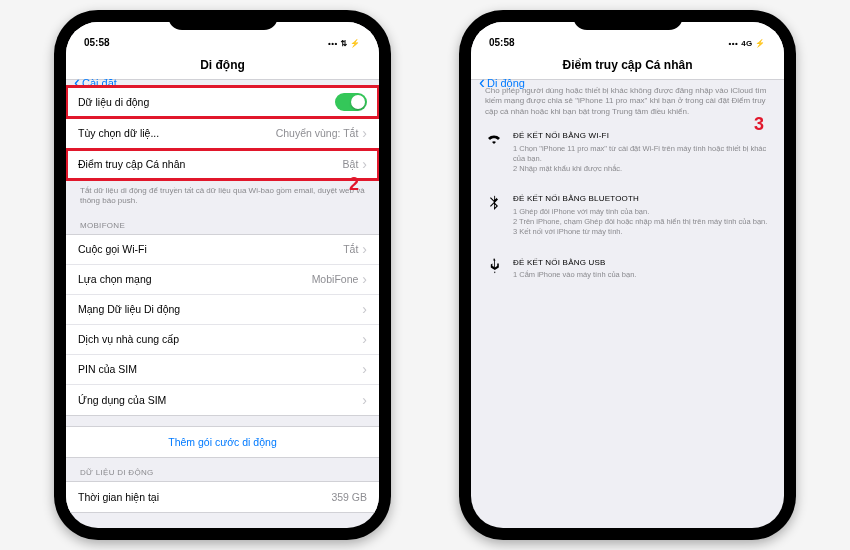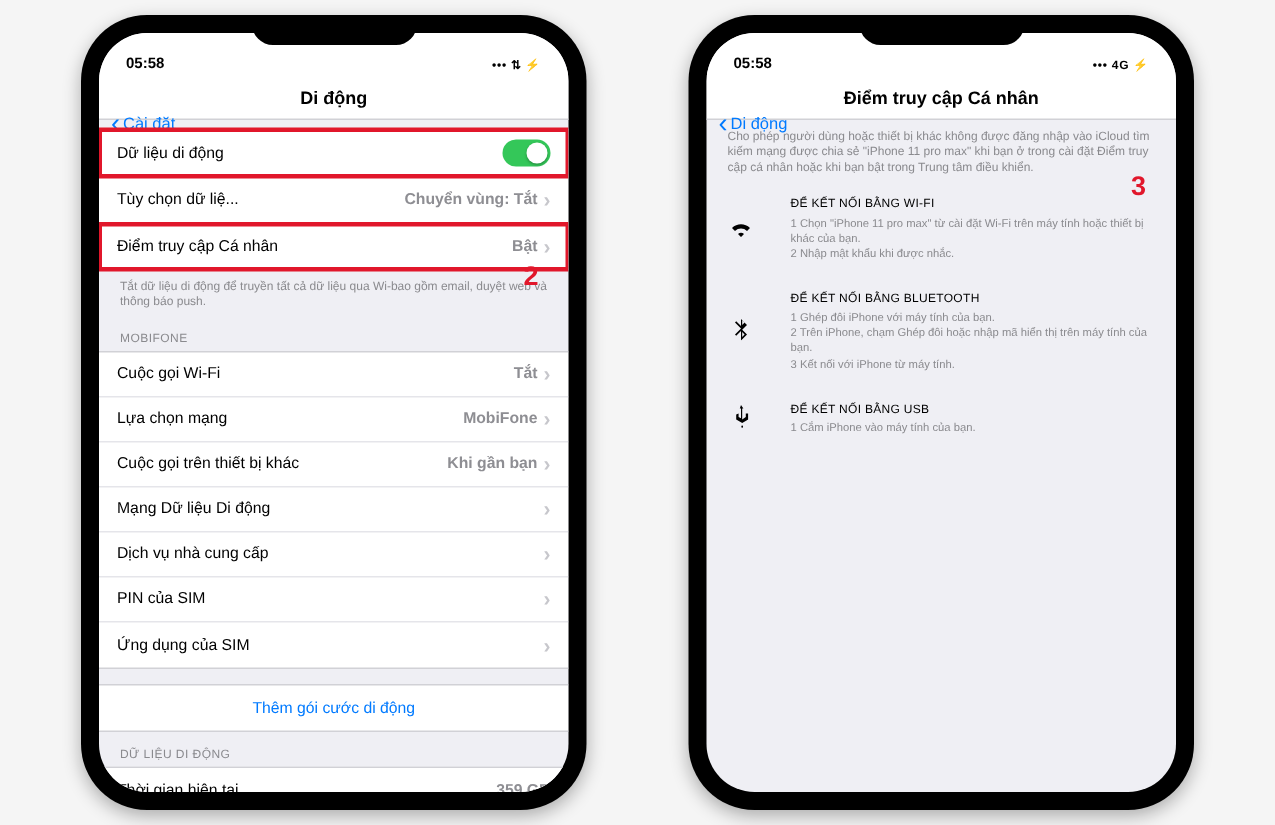--- a/index.html
+++ b/index.html
@@ -54,35 +54,35 @@
   .content { height: calc(100% - 58px); overflow:hidden; }
   .desc { color:#8a8a8e; font-size:8px; line-height:1.3; padding:6px 14px 4px; }
   .section-header { color:#8a8a8e; font-size:8px; padding:10px 14px 4px; text-transform:uppercase; letter-spacing:.3px; }
   .group { background:#fff; border-top:1px solid #d1d1d6; border-bottom:1px solid #d1d1d6; }
   .row {
     display:flex; align-items:center; justify-content:space-between;
     padding:0 12px; height:30px; border-bottom:1px solid #e5e5ea; font-size:10.5px;
   }
   .row:last-child{border-bottom:none;}
   .row .label{ color:#000; }
-  .row .value{ color:#8e8e93; display:flex; align-items:center; gap:4px;font-weight:bold; }
+  .row .value{ color:#8e8e93; display:flex; align-items:center; gap:4px; }
   .chev::after{ content:"\203A"; color:#c7c7cc; font-size:14px; }
   .toggle {
     width:32px; height:18px; border-radius:9px; background:#34c759; position:relative;
   }
   .toggle::after{
     content:""; position:absolute; right:2px; top:2px; width:14px; height:14px; background:#fff; border-radius:50%;
     box-shadow:0 1px 2px rgba(0,0,0,.3);
   }
   .link-row{ color:#007aff; justify-content:center; }
   .hl { outline:3px solid #e1172b; outline-offset:-2px; position:relative; }
   .annot {
     position:absolute; color:#e1172b; font-weight:700; font-size:18px; font-family:Arial;
   }
-  .info-block { padding:10px 14px; display:flex; gap:24px;align-items:center; }
+  .info-block { padding:10px 14px; display:flex; gap:10px; }
   .info-icon { width:18px; flex:none; color:#000; font-size:14px; text-align:center; }
   .info-text { font-size:7.5px; color:#8a8a8e; line-height:1.35; }
   .info-text .t { color:#000; font-size:8px; margin-bottom:2px; letter-spacing:.2px; }
 </style>
 </head>
 <body>
 
 <div class="phone">
   <div class="notch"></div>
   <div class="screen">
@@ -121,24 +121,20 @@
       <div class="group">
         <div class="row">
           <span class="label">Cuộc gọi Wi-Fi</span>
           <span class="value chev">Tắt</span>
         </div>
         <div class="row">
           <span class="label">Lựa chọn mạng</span>
           <span class="value chev">MobiFone</span>
         </div>
         <div class="row">
-          <span class="label">Cuộc gọi trên thiết bị khác</span>
-          <span class="value chev">Khi gần bạn</span>
-        </div>
-        <div class="row">
           <span class="label">Mạng Dữ liệu Di động</span>
           <span class="value chev"></span>
         </div>
         <div class="row">
           <span class="label">Dịch vụ nhà cung cấp</span>
           <span class="value chev"></span>
         </div>
         <div class="row">
           <span class="label">PIN của SIM</span>
           <span class="value chev"></span>

